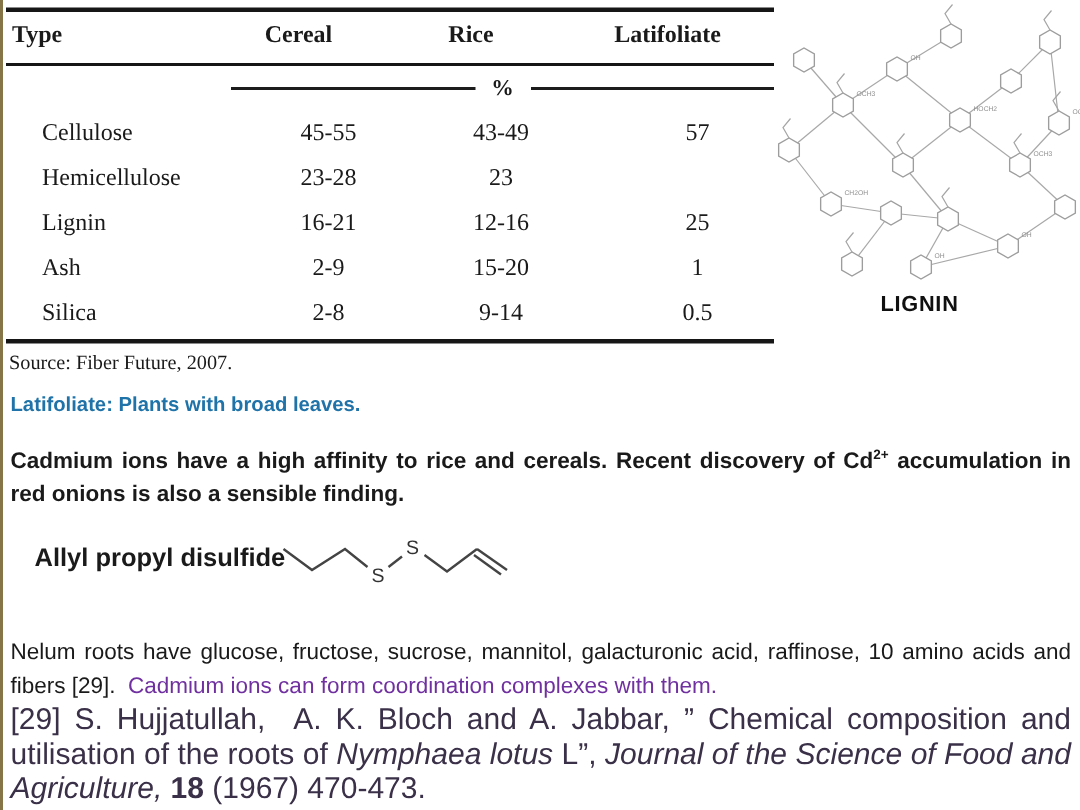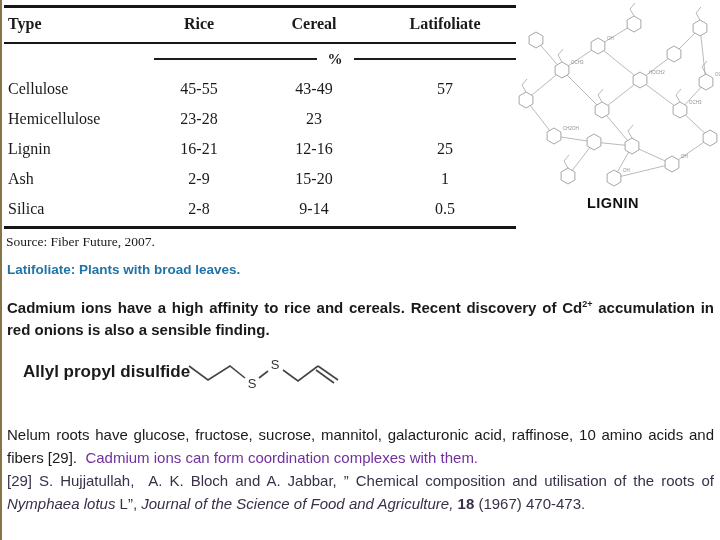--- a/index.html
+++ b/index.html
@@ -16,21 +16,21 @@
   }
   .t-header{
     display:grid;grid-template-columns:140px 110px 120px 142px;
     border-top:3px solid #161616;border-bottom:2px solid #161616;
     padding:7px 0 9px;font-weight:700;font-size:16px;
   }
   .t-header .tcell:first-child{padding-left:4px;}
   .t-unit{height:30px;display:flex;align-items:center;padding-left:150px;font-size:15px;}
   .uline{flex:1;border-top:2px solid #1c1c1c;}
   .usym{padding:0 11px;font-weight:600;}
-  .trow{display:grid;grid-template-columns:140px 110px 120px 142px;height:30px;align-items:center;font-size:16px;}
+  .trow{display:grid;grid-template-columns:140px 110px 120px 142px;height:30px;align-items:center;font-size:16px;margin-left:20px;}
   .trow .tcell:first-child{padding-left:4px;}
   .center{text-align:center;}
   .t-botline{border-top:3px solid #161616;margin-top:2px;}
   .t-source{font-size:13.5px;padding:5px 0 0 2px;}
 
   
   .lignin{position:absolute;left:506px;top:0;width:214px;height:220px;}
   .lignin svg{display:block;}
   .lignin-label{position:absolute;top:195px;left:0;width:100%;text-align:center;
     font-size:14.5px;font-weight:800;letter-spacing:.5px;color:#101010;}
@@ -38,35 +38,35 @@
   
   .blue-note{position:absolute;left:7px;top:262px;font-size:13.5px;font-weight:700;color:var(--blue,#1F73A8);}
   .para{margin:0;text-align:justify;}
   .cadmium{position:absolute;left:7px;top:297px;width:707px;font-size:15px;font-weight:700;line-height:22px;}
   .allyl-row{position:absolute;left:7px;top:352px;width:707px;height:44px;}
   .allyl-label{position:absolute;left:16px;top:10px;font-size:17px;font-weight:700;}
   .disulfide-svg{position:absolute;left:168px;top:0;}
   .coord-text{position:absolute;left:349px;top:6px;font-size:18px;font-weight:700;}
   .bottom-block{position:absolute;left:7px;top:423px;width:707px;}
   .nelum{font-size:15px;font-weight:400;line-height:23px;}
-  .citation{font-size:15px;line-height:23px;color:var(--cite,#3A3048);}
+  .citation{font-size:20px;line-height:23px;color:var(--cite,#3A3048);}
   sup{font-size:60%;vertical-align:super;line-height:0;}
   .c-purple{color:var(--purple,#7030A0);}
 </style>
 </head>
 <body>
 
 <div class="slide" style="--blue: #1F73A8; --purple: #7030A0; --cite: #3A3048; --ink: #1A1A1A;">
   <div class="tan-edge"></div>
 
   <div class="comp-table">
     <div class="t-header">
         <div class="tcell">Type</div>
+        <div class="tcell center">Cereal</div>
         <div class="tcell center">Rice</div>
-        <div class="tcell center">Cereal</div>
         <div class="tcell center">Latifoliate</div>
       </div>
     <div class="t-unit">
       <div class="uline"></div>
       <span class="usym">%</span>
       <div class="uline"></div>
     </div>
     <div>
         <div class="trow">
           <div class="tcell">Cellulose</div>

